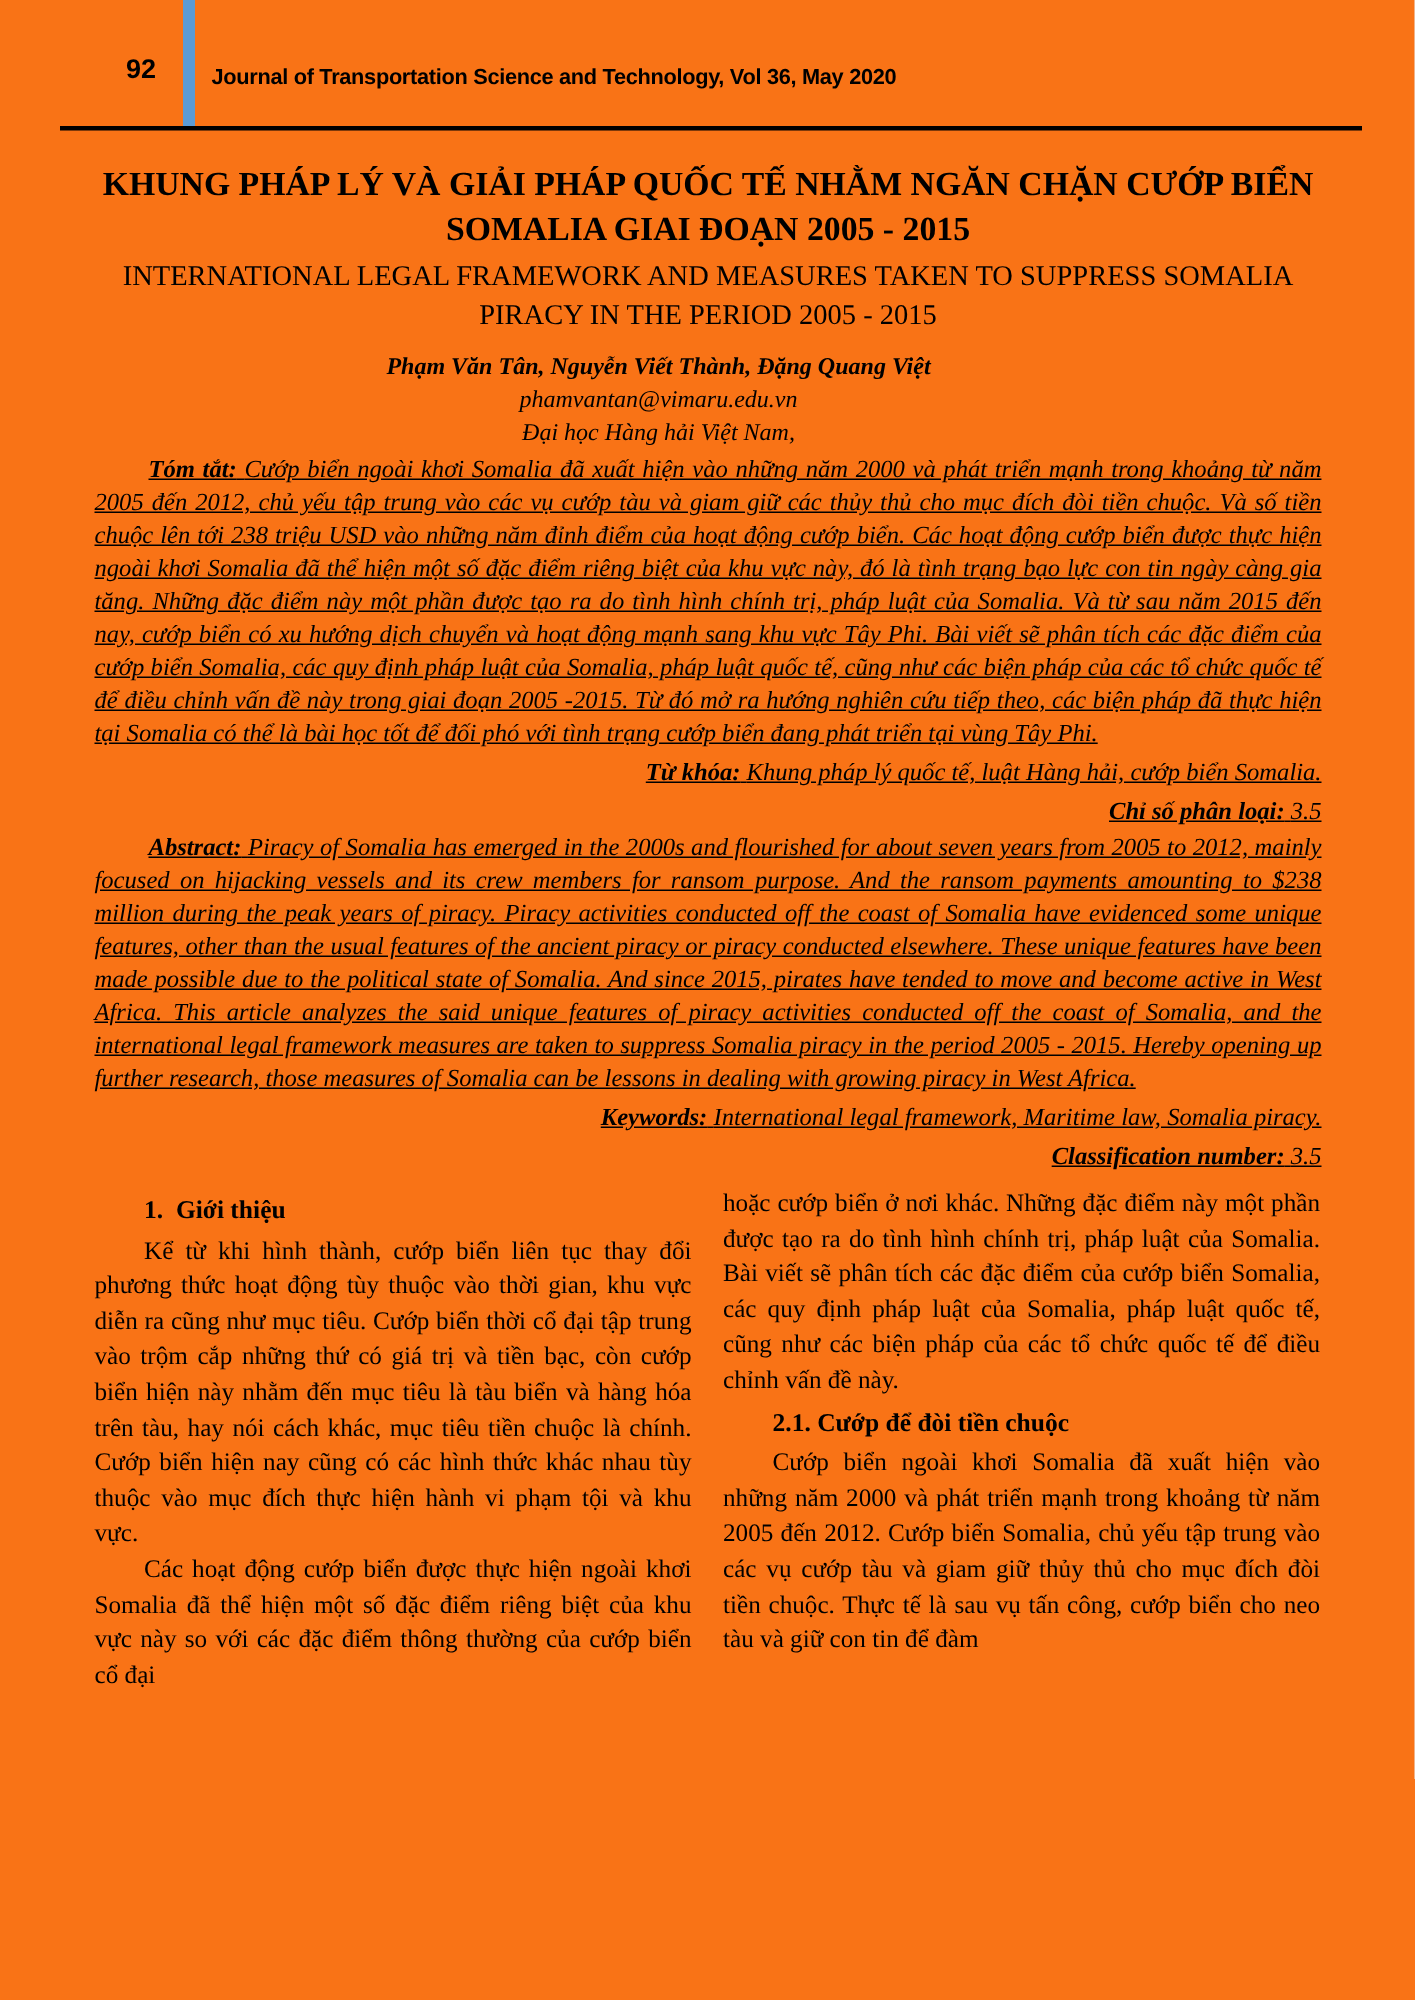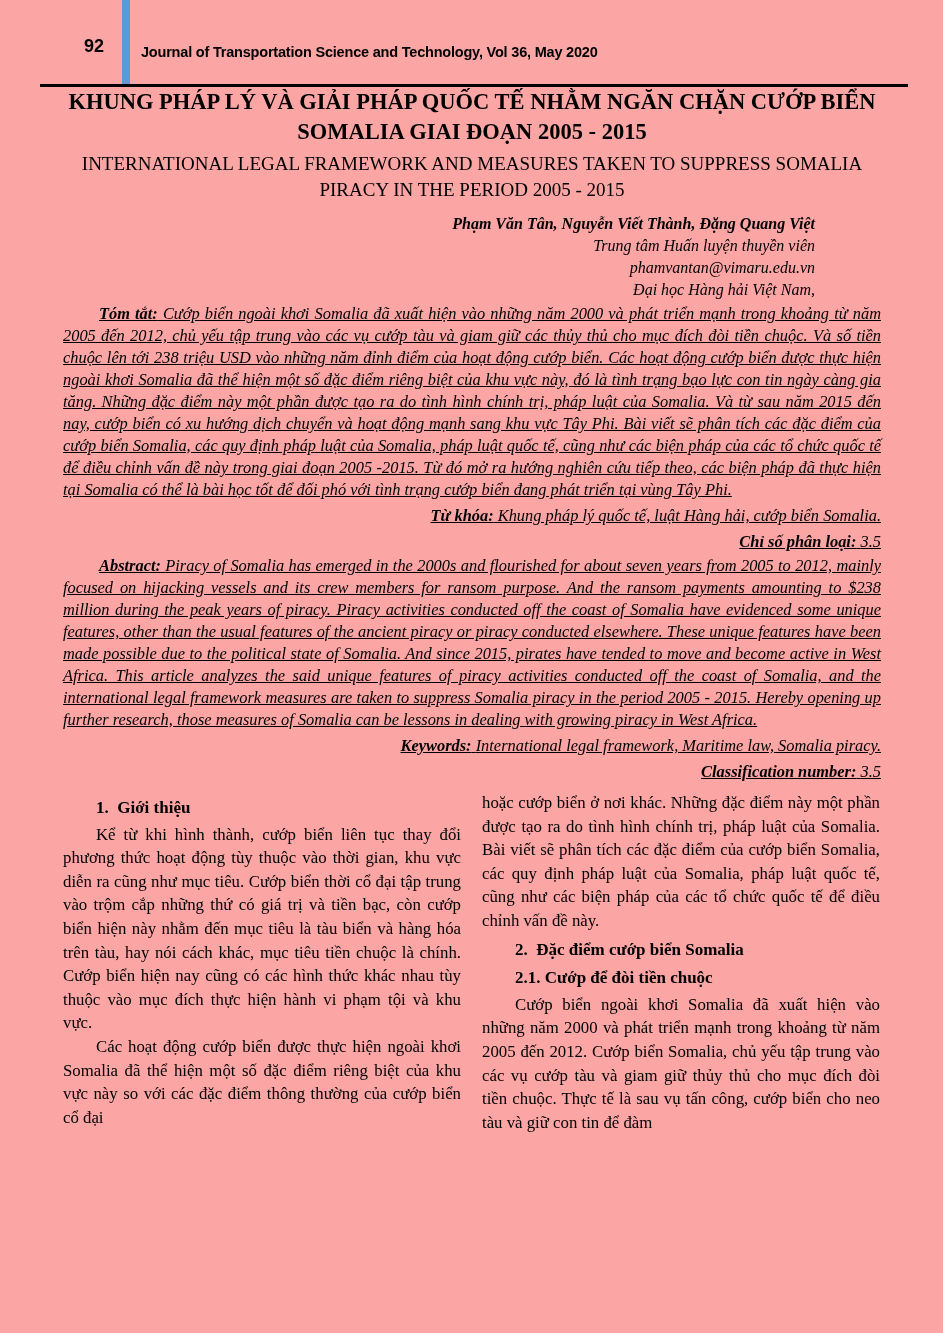--- a/index.html
+++ b/index.html
@@ -1,18 +1,18 @@
 <!DOCTYPE html>
 <html><head>
 <meta charset="utf-8">
 <style>
   html,body { margin:0; padding:0; background:#e8e8e8; }
   .page {
     position:relative; width:943px; height:1333px; margin:0 auto;
-    background:#fca5a5; color:#000;
+    background:#f97316; color:#000;
     font-family:"Liberation Serif", serif;
     overflow:hidden;
   }
   
   .page-num {
     position:absolute; left:84px; top:36px;
     font-family:"Liberation Sans", sans-serif;
     font-weight:bold; font-size:18px;
   }
   .accent-bar {
@@ -22,32 +22,32 @@
     position:absolute; left:141px; top:44px;
     font-family:"Liberation Sans", sans-serif;
     font-weight:bold; font-size:14.5px; letter-spacing:-0.2px;
   }
   .header-rule {
     position:absolute; left:40px; width:868px; top:84px; height:3px;
     background:#000;
   }
   
   .content {
-    position:absolute; left:63px; top:87px; width:818px;
+    position:absolute; left:63px; top:108px; width:818px;
   }
   .title-vi {
     margin:0; text-align:center;
     font-size:22.5px; font-weight:bold; line-height:30px;
   }
   .title-en {
     margin:4px 0 0 0; text-align:center;
     font-size:19px; font-weight:normal; line-height:26px;
   }
   .authors {
-    margin-top:10px; text-align:right; padding-right:66px;
+    margin-top:10px; text-align:center; padding-right:66px;
     font-style:italic; font-size:16px; line-height:22px;
   }
   .authors .names { font-weight:bold; }
   p.block {
     margin:2px 0 0 0;
     font-style:italic; font-size:16.4px; line-height:22px;
     text-align:justify; text-indent:36px;text-decoration:underline;
   }
   p.oneline { text-align:right; margin-top:4px; }
   .lbl { font-weight:bold; }
@@ -73,21 +73,20 @@
   <div class="journal-line">Journal of Transportation Science and Technology, Vol 36, May 2020</div>
   <div class="header-rule"></div>
 
   <div class="content">
 
     <h1 class="title-vi">KHUNG PHÁP LÝ VÀ GIẢI PHÁP QUỐC TẾ NHẰM NGĂN CHẶN CƯỚP BIỂN SOMALIA GIAI ĐOẠN 2005 - 2015</h1>
     <h2 class="title-en">INTERNATIONAL LEGAL FRAMEWORK AND MEASURES TAKEN TO SUPPRESS SOMALIA PIRACY IN THE PERIOD 2005 - 2015</h2>
 
     <div class="authors">
       <div class="names">Phạm Văn Tân, Nguyễn Viết Thành, Đặng Quang Việt</div>
-      <div>Trung tâm Huấn luyện thuyền viên</div>
       <div>phamvantan@vimaru.edu.vn</div>
       <div>Đại học Hàng hải Việt Nam,</div>
     </div>
 
     <p class="block"><span class="lbl">Tóm tắt:</span> <span>Cướp biển ngoài khơi Somalia đã xuất hiện vào những năm 2000 và phát triển mạnh trong khoảng từ năm 2005 đến 2012, chủ yếu tập trung vào các vụ cướp tàu và giam giữ các thủy thủ cho mục đích đòi tiền chuộc. Và số tiền chuộc lên tới 238 triệu USD vào những năm đỉnh điểm của hoạt động cướp biển. Các hoạt động cướp biển được thực hiện ngoài khơi Somalia đã thể hiện một số đặc điểm riêng biệt của khu vực này, đó là tình trạng bạo lực con tin ngày càng gia tăng. Những đặc điểm này một phần được tạo ra do tình hình chính trị, pháp luật của Somalia. Và từ sau năm 2015 đến nay, cướp biển có xu hướng dịch chuyển và hoạt động mạnh sang khu vực Tây Phi. Bài viết sẽ phân tích các đặc điểm của cướp biển Somalia, các quy định pháp luật của Somalia, pháp luật quốc tế, cũng như các biện pháp của các tổ chức quốc tế để điều chỉnh vấn đề này trong giai đoạn 2005 -2015. Từ đó mở ra hướng nghiên cứu tiếp theo, các biện pháp đã thực hiện tại Somalia có thể là bài học tốt để đối phó với tình trạng cướp biển đang phát triển tại vùng Tây Phi.</span></p>
 
     <p class="block oneline"><span class="lbl">Từ khóa:</span> <span>Khung pháp lý quốc tế, luật Hàng hải, cướp biển Somalia.</span></p>
 
     <p class="block oneline"><span class="lbl">Chỉ số phân loại:</span> <span>3.5</span></p>
 
@@ -98,20 +97,19 @@
     <p class="block oneline"><span class="lbl">Classification number:</span> <span>3.5</span></p>
 
     <div class="columns">
       <div class="col">
         <h3>1.  Giới thiệu</h3>
         <p>Kể từ khi hình thành, cướp biển liên tục thay đổi phương thức hoạt động tùy thuộc vào thời gian, khu vực diễn ra cũng như mục tiêu. Cướp biển thời cổ đại tập trung vào trộm cắp những thứ có giá trị và tiền bạc, còn cướp biển hiện này nhằm đến mục tiêu là tàu biển và hàng hóa trên tàu, hay nói cách khác, mục tiêu tiền chuộc là chính. Cướp biển hiện nay cũng có các hình thức khác nhau tùy thuộc vào mục đích thực hiện hành vi phạm tội và khu vực.</p>
         <p>Các hoạt động cướp biển được thực hiện ngoài khơi Somalia đã thể hiện một số đặc điểm riêng biệt của khu vực này so với các đặc điểm thông thường của cướp biển cổ đại</p>
       </div>
       <div class="col">
         <p class="cont">hoặc cướp biển ở nơi khác. Những đặc điểm này một phần được tạo ra do tình hình chính trị, pháp luật của Somalia. Bài viết sẽ phân tích các đặc điểm của cướp biển Somalia, các quy định pháp luật của Somalia, pháp luật quốc tế, cũng như các biện pháp của các tổ chức quốc tế để điều chỉnh vấn đề này.</p>
-        <h3>2.  Đặc điểm cướp biển Somalia</h3>
         <h3>2.1. Cướp để đòi tiền chuộc</h3>
         <p>Cướp biển ngoài khơi Somalia đã xuất hiện vào những năm 2000 và phát triển mạnh trong khoảng từ năm 2005 đến 2012. Cướp biển Somalia, chủ yếu tập trung vào các vụ cướp tàu và giam giữ thủy thủ cho mục đích đòi tiền chuộc. Thực tế là sau vụ tấn công, cướp biển cho neo tàu và giữ con tin để đàm</p>
       </div>
     </div>
 
   </div>
 </div>
 
 </body></html>

